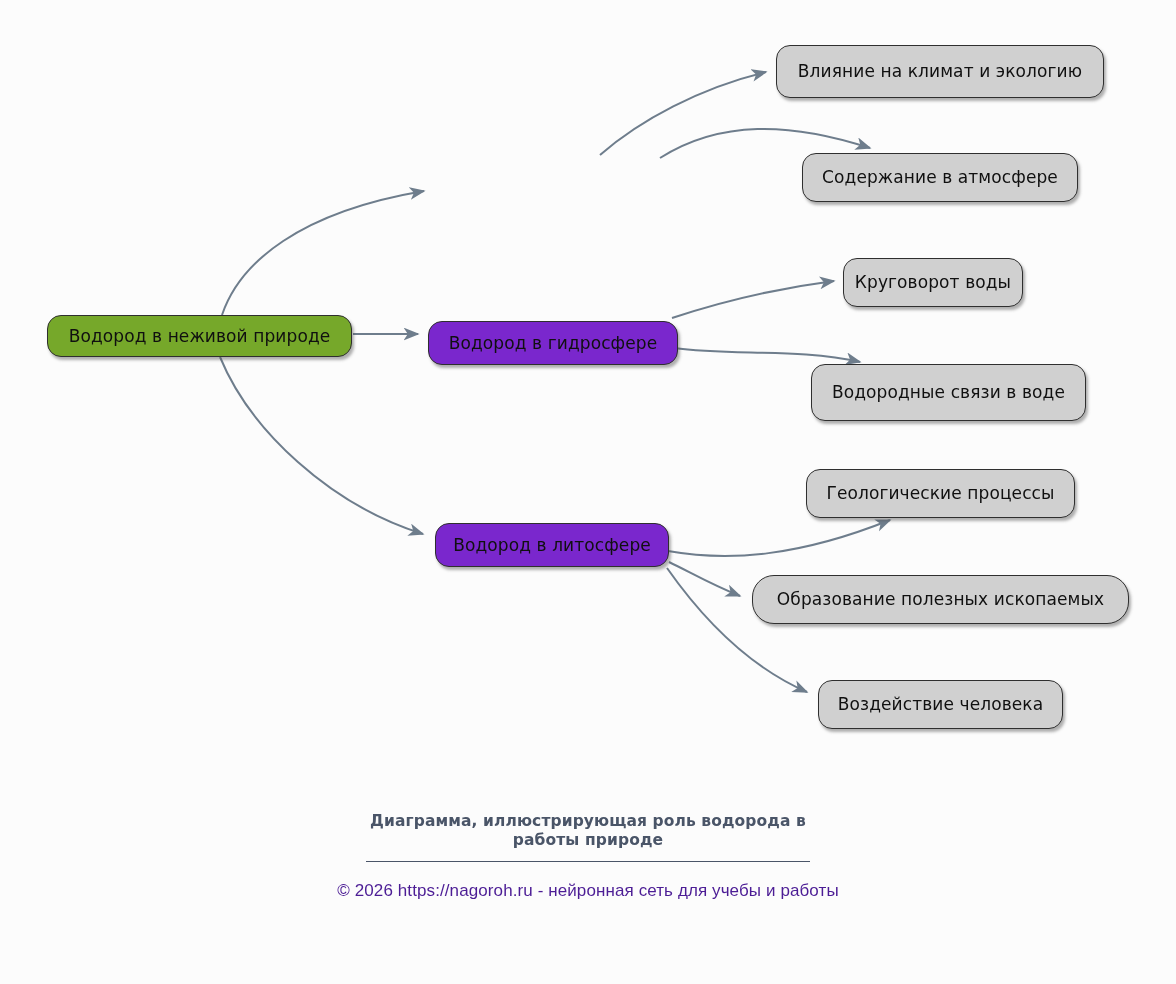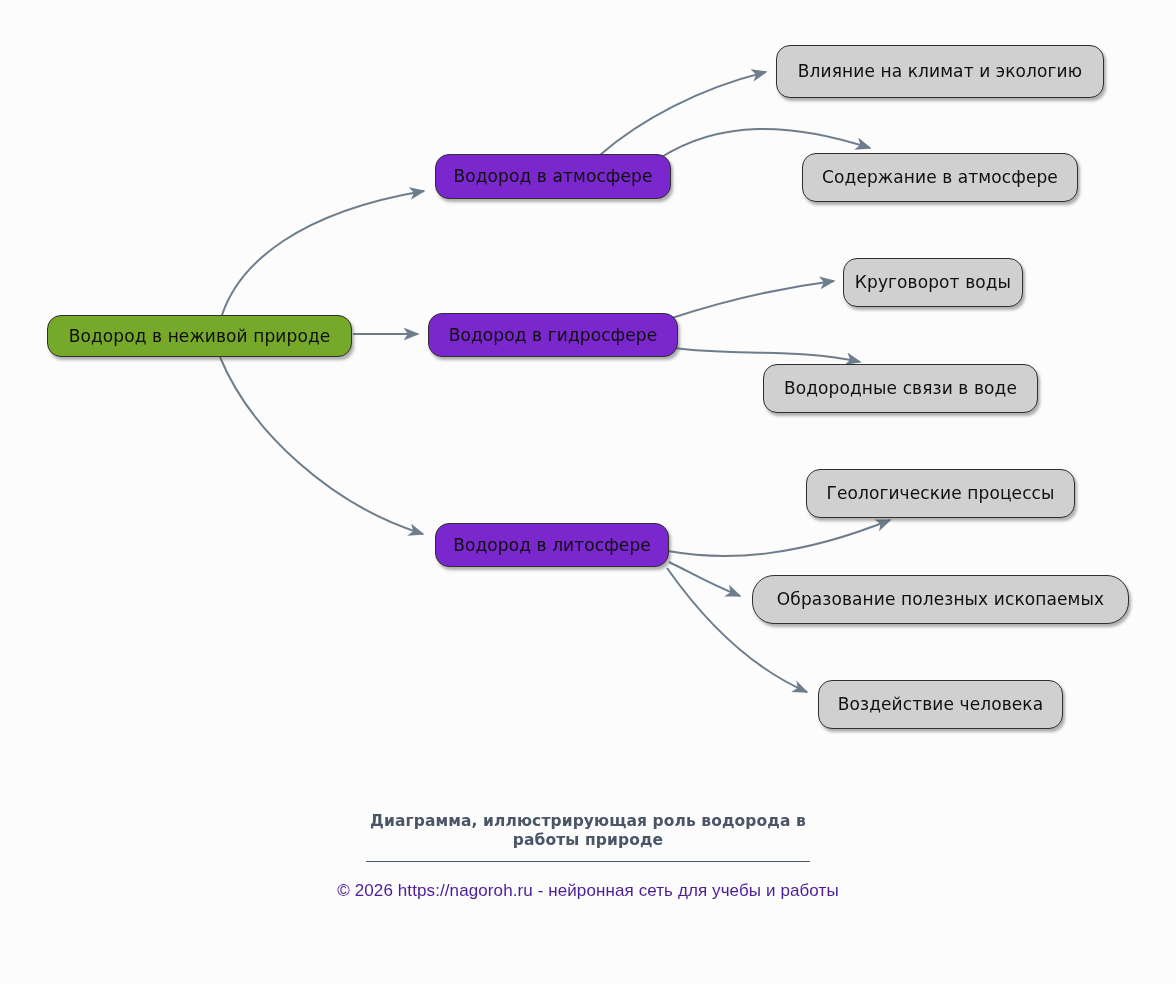--- a/index.html
+++ b/index.html
@@ -99,27 +99,26 @@
     <path d="M 674,348 C 730,356 800,348 860,362" fill="none" stroke="#6e7d8c" stroke-width="2" marker-end="url(#arrowhead)"></path>
 
     <path d="M 668,551 C 730,562 800,556 890,520" fill="none" stroke="#6e7d8c" stroke-width="2" marker-end="url(#arrowhead)"></path>
 
     <path d="M 669,562 C 690,572 710,584 740,596" fill="none" stroke="#6e7d8c" stroke-width="2" marker-end="url(#arrowhead)"></path>
 
     <path d="M 667,568 C 700,615 745,665 807,692" fill="none" stroke="#6e7d8c" stroke-width="2" marker-end="url(#arrowhead)"></path>
   </svg>
 
   <div class="node root" style="left: 47px; top: 315px; width: 305px; height: 42px;">Водород в неживой природе</div>
-  <div class="node branch" style="left: 435px; top: 154px; width: 236px; height: 45px;">Водород в атмосфере</div>
-  <div class="node branch" style="left: 428px; top: 313px; width: 250px; height: 44px;">Водород в гидросфере</div>
+  <div class="node branch" style="left: 428px; top: 321px; width: 250px; height: 44px;">Водород в гидросфере</div>
   <div class="node leaf" style="left: 776px; top: 45px; width: 328px; height: 53px;">Влияние на климат и экологию</div>
   <div class="node branch" style="left: 435px; top: 523px; width: 234px; height: 44px;">Водород в литосфере</div>
   <div class="node leaf" style="left: 802px; top: 153px; width: 276px; height: 49px;">Содержание в атмосфере</div>
   <div class="node leaf" style="left: 843px; top: 258px; width: 180px; height: 49px;">Круговорот воды</div>
-  <div class="node leaf" style="left: 763px; top: 364px; width: 275px; height: 49px;">Водородные связи в воде</div>
+  <div class="node leaf" style="left: 811px; top: 364px; width: 275px; height: 57px;">Водородные связи в воде</div>
   <div class="node leaf" style="left: 806px; top: 469px; width: 269px; height: 49px;">Геологические процессы</div>
   <div class="node leaf" style="left: 752px; top: 575px; width: 377px; height: 49px; border-radius: 22px;">Образование полезных ископаемых</div>
   <div class="node leaf" style="left: 818px; top: 680px; width: 245px; height: 49px;">Воздействие человека</div>
 
   <div class="caption-wrap" style="top:812px;">
     <div class="caption-title">Диаграмма, иллюстрирующая роль водорода в</div>
     <div class="caption-title">работы природе</div>
     <div class="caption-rule"></div>
     <div class="caption-credit">© 2026 https://nagoroh.ru - нейронная сеть для учебы и работы</div>
   </div>

